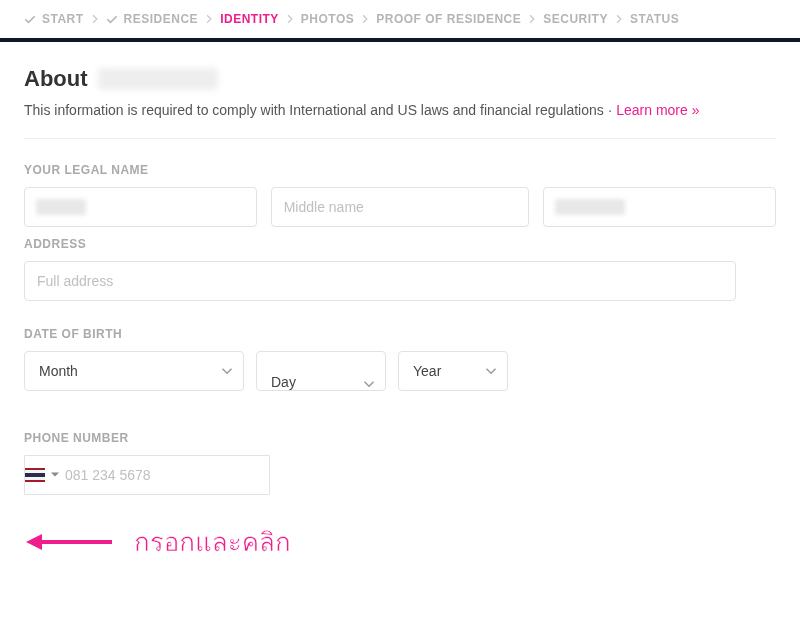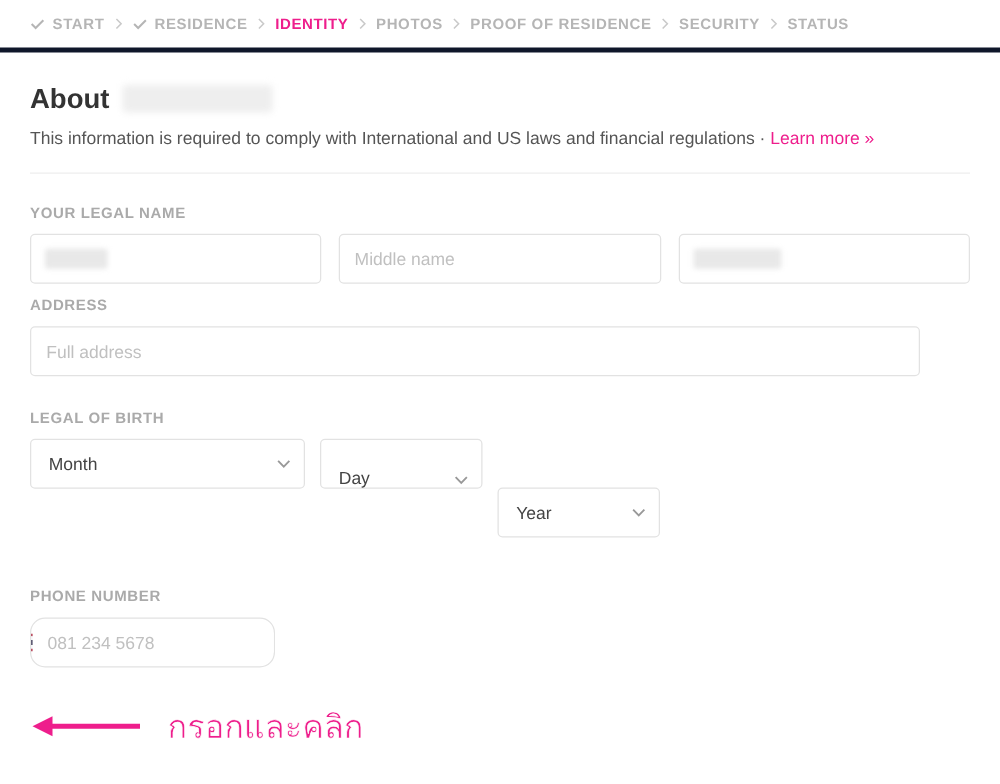--- a/index.html
+++ b/index.html
@@ -28,26 +28,26 @@
 .redacted-overlay { position: absolute; left: 12px; top: 12px; width: 50px; height: 16px; background: #e8e8e8; filter: blur(2px); border-radius: 2px; pointer-events: none; }
 .redacted-overlay.wide { width: 70px; }
 
 .address-row { margin-bottom: 26px; }
 .address-input { width: 712px; }
 
 .dob-row { display: flex; gap: 12px; margin-bottom: 40px; }
 .select-wrap { position: relative; display: flex; align-items: center; border: 1px solid #e2e2e2; border-radius: 4px; height: 40px; padding: 0 10px 0 14px; background: #fff; }
 .select-wrap.month { width: 220px; }
 .select-wrap.day { width: 130px; align-items: flex-end; }
-.select-wrap.year { width: 130px; margin-top: 39px; }
+.select-wrap.year { width: 110px; }
 .select-label { flex: 1; font-size: 14px; color: #444; }
 .chev-down { width: 12px; height: 12px; color: #999; }
 
 .phone-row { display: flex; margin-bottom: 26px; }
-.phone-wrap { display: flex; align-items: center; border: 1px solid #e2e2e2; border-radius: 12px; height: 40px; width: 196px; padding: 0 0; gap: 6px; }
+.phone-wrap { display: flex; align-items: center; border: 1px solid #e2e2e2; border-radius: 1px; height: 40px; width: 246px; padding: 0 0; gap: 6px; }
 .flag { width: 20px; height: 14px; position: relative; display: inline-block; }
 .flag .stripe { position: absolute; left: 0; right: 0; }
 .flag .r1 { top: 0; height: 2.3px; background: #a51931; }
 .flag .r2 { top: 2.3px; height: 2.3px; background: #f4f5f8; }
 .flag .r3 { top: 4.6px; height: 4.7px; background: #2d2a4a; }
 .flag .r4 { top: 9.3px; height: 2.3px; background: #f4f5f8; }
 .flag .r5 { top: 11.6px; height: 2.4px; background: #a51931; }
 .caret-down { width: 8px; height: 8px; color: #888; }
 .phone-input { border: none; outline: none; flex: 1; font-size: 14px; color: #333; }
 .phone-input::placeholder { color: #c0c0c0; }
@@ -138,21 +138,21 @@
       <input class="text-input" style="width: 100%;">
       <span class="redacted-overlay wide"></span>
     </div>
   </div>
 
   <div class="section-label">ADDRESS</div>
   <div class="address-row">
     <input class="text-input address-input" placeholder="Full address" style="">
   </div>
 
-  <div class="section-label">LEGAL OF BIRTH</div>
+  <div class="section-label">DATE OF BIRTH</div>
   <div class="dob-row">
     <div class="select-wrap month">
       <span class="select-label">Month</span>
       <svg class="chev-down" viewBox="0 0 16 16">
           <path fill="none" stroke="currentColor" stroke-width="2" d="M2 5l6 6 6-6"></path>
         </svg>
     </div>
     <div class="select-wrap day">
       <span class="select-label">Day</span>
       <svg class="chev-down" viewBox="0 0 16 16">

